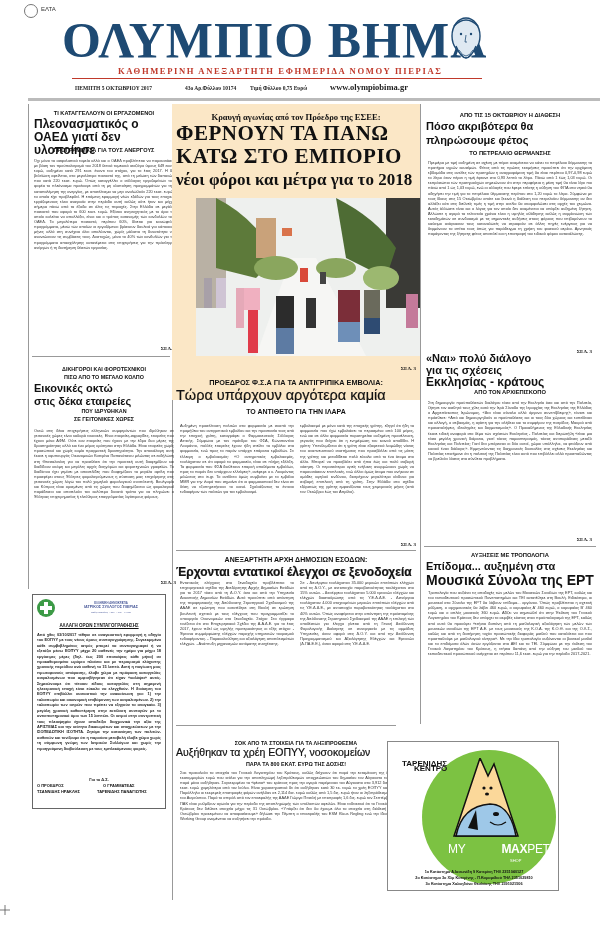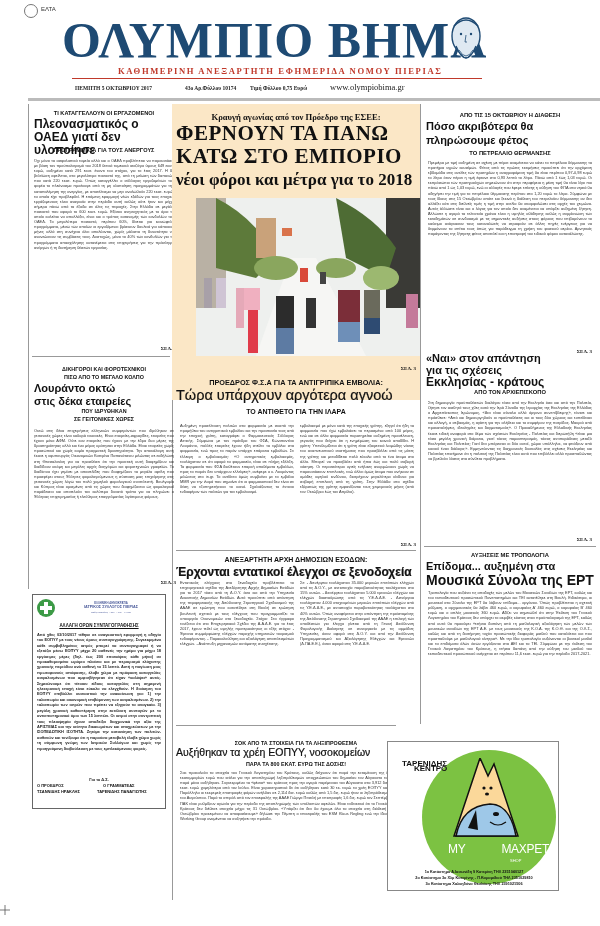--- a/index.html
+++ b/index.html
@@ -10,21 +10,21 @@
 
   
   .eana { left: 24px; top: 4px; width: 40px; height: 18px; }
   .eana .circle { position:absolute; left:0; top:0; width:14px; height:14px; border:1px solid #777; border-radius:50%; }
   .eana .txt { position:absolute; left:17px; top:2px; font-size:6px; color:#333; font-family:"Liberation Sans",sans-serif; }
   .masthead-title { left: 62px; top: 14px; width: 380px; font-family: "Liberation Serif", serif; font-weight: bold; font-size: 50px; color: #1e4a73; letter-spacing: 1px; line-height: 52px; white-space: nowrap; }
   .zeus { left: 446px; top: 12px; width: 40px; height: 60px; }
   .subtitle { left: 78px; top: 66px; width: 400px; font-family: Liberation Serif, serif; font-weight: bold; font-size: 8.6px; letter-spacing: 1.6px; color: #c0392b; white-space: nowrap; margin-left: 40px; }
   .red-rule { left: 72px; top: 78px; width: 410px; height: 1px; background: #c0392b; }
   .meta-row { top: 85px; font-size: 5.5px; font-weight: bold; color: #222; white-space: nowrap; font-family:"Liberation Serif",serif; }
-  .meta-url { left: 330px; top: 82px; font-family: "Liberation Serif", serif; font-weight: normal; font-size: 8.5px; color: #222; }
+  .meta-url { left: 330px; top: 82px; font-family: "Liberation Serif", serif; font-weight: bold; font-size: 8.5px; color: #222; }
   .grey-rule { left: 28px; top: 98px; width: 572px; height: 3px; background: #bbb; }
 
   
   .col-rule { background: #999; width: 1px; }
   .hrule { background: #999; height: 1px; }
 
   .kicker { font-weight: bold; text-align: center; white-space: nowrap; }
   .headline { text-align: left; font-weight: bold; line-height: 1.1; }
   .body-text { font-size: 3.9px; line-height: 5.1px; color: #333; text-align: justify; overflow: hidden; }
   .sel { font-size: 5px; font-weight: bold; text-align: right; color: #111; font-family:"Liberation Serif",serif; }
@@ -107,21 +107,21 @@
   .r3-head1 { left: 426px; top: 560px; width: 168px; font-size: 11px; }
   .r3-head2 { left: 426px; top: 573px; width: 168px; font-size: 14px; }
   .r3-body { left: 428px; top: 590px; width: 164px; height: 130px; }
 
   
   .ad { left: 387px; top: 741px; width: 172px; height: 150px; border: 1px solid #888; background:#fff; overflow:hidden; }
   .ad-circle { position:absolute; left:34px; top:8px; width:134px; height:134px; border-radius:50%; background:#7cc242; }
   .ad-title1 { position:absolute; left:26px; top:22px; font-size:8px; font-weight:bold; color:#111; }
   .ad-title2 { position:absolute; left:14px; top:17px; font-size:8px; font-weight:bold; color:#111; }
   .ad-logo { position:absolute; left:60px; top:100px; width:100px; text-align:center; font-size:12px; color:#fff; letter-spacing: -0.3px; }
-  .ad-logo b { font-weight: 400; padding-left: 36px; }
+  .ad-logo b { font-weight: 700; padding-left: 36px; }
   .ad-shop { position:absolute; left:122px; top:116px; font-size:4px; color:#fff; }
   .ad-addr { position:absolute; left:0; width:172px; text-align:center; font-size:3.8px; font-weight:bold; color:#111; }
 
   .crop-mark { left: 0px; top: 905px; width: 10px; height: 10px; }
 </style>
 </head>
 <body>
 
 <div class="abs eana">
   <div class="circle"></div>
@@ -154,21 +154,21 @@
 <div class="abs hrule" style="left:424px; top:546px; width:172px;"></div>
 
 <div class="abs kicker s1-kicker">ΤΙ ΚΑΤΑΓΓΕΛΛΟΥΝ ΟΙ ΕΡΓΑΖΟΜΕΝΟΙ</div>
 <div class="abs headline s1-head">Πλεονασματικός ο ΟΑΕΔ γιατί δεν υλοποίησε</div>
 <div class="abs kicker s1-sub">ΠΡΟΓΡΑΜΜΑΤΑ ΓΙΑ ΤΟΥΣ ΑΝΕΡΓΟΥΣ</div>
 <div class="abs body-text s1-body">Όχι μόνο τα ασφαλιστικά ταμεία αλλά και ο ΟΑΕΔ προβλέπεται να παρουσιάσει με βάση τον προϋπολογισμό του 2018 θετικό ταμειακό ισοζύγιο ύψους 649 εκατ. ευρώ, αυξημένο κατά 291 εκατ. έναντι του στόχου, για το έτος 2017. Η δε βελτίωση οφείλεται, στο μεγαλύτερο ποσοστό της, από τη μείωση των δαπανών που κατά 220 εκατ. ευρώ. Όπως καταγγέλλει ο σύλλογος εργαζομένων του φορέα το πλεόνασμα προέκυψε από τη μη υλοποίηση προγραμμάτων για την καταπολέμηση της ανεργίας, με αποτέλεσμα να μην αναλωθούν 220 εκατ. ευρώ, τα οποία είχε προβλεφθεί. Η επόμενη εφαρμογή νέων εξόδων για τους εποχικά εργάζομενους είναι αναγκαία στην περίοδο αυτή καθώς ούτε ήταν και μέχρι σήμερα πάνω από τα έξοδα σε όλες τις περιοχές. Στην Ελλάδα σε μεγάλο ποσοστό που αφορά το 600 εκατ. ευρώ. Εξίσου ανησυχητικός με το όριο το οποίο καλείται να απαλλάξει, είναι και ο τρόπος κατανομής των κονδυλίων του ΟΑΕΔ. Το μεγαλύτερο ποσοστό, περίπου 60%, δίνεται για κοινωφελή προγράμματα, μέσω των οποίων οι εργαζόμενοι βρίσκουν δουλειά για κάποιους μήνες αλλά στη συνέχεια όλοι απολύονται, χωρίς μάλιστα τη δυνατότητα να ανανεώσουν τις συμβάσεις τους. Δυστυχώς, μόνο το 40% των κονδυλίων για τα προγράμματα απασχόλησης κατανέμεται στις επιχειρήσεις για την πρόσληψη ανέργων ή τη διατήρηση θέσεων εργασίας.</div>
 <div class="abs sel s1-sel">ΣΕΛ. 3</div>
 
 <div class="abs kicker s2-kicker1">ΔΙΚΗΓΟΡΟΙ ΚΑΙ ΦΟΡΟΤΕΧΝΙΚΟΙ</div>
 <div class="abs kicker s2-kicker2">ΠΙΣΩ ΑΠΟ ΤΟ ΜΕΓΑΛΟ ΚΟΛΠΟ</div>
-<div class="abs headline s2-head1">Λουράντο οκτώ</div>
+<div class="abs headline s2-head1">Εικονικές οκτώ</div>
 <div class="abs headline s2-head2">στις δέκα εταιρείες</div>
 <div class="abs kicker s2-sub1">ΠΟΥ ΙΔΡΥΘΗΚΑΝ</div>
 <div class="abs kicker s2-sub2">ΣΕ ΓΕΙΤΟΝΙΚΕΣ ΧΩΡΕΣ</div>
 <div class="abs body-text s2-body">Οκτώ στις δέκα επιχειρήσεις ελληνικών συμφερόντων που ιδρύθηκαν σε γειτονικές χώρες είναι καθαρά εικονικές. Είναι εταιρείες-σφραγίδες, εταιρείες που έχουν μόνο ΑΦΜ. Ούτε καν εταιρείες που έχουν με την έδρα δυο μέρες της δραστηριότητας αλλά και ένα μέρος κράτησαν στην Ελλάδα. Είναι εταιρείες χωρίς προσωπικό και χωρίς καμία πραγματική δραστηριότητα. Την αποκάλυψη αυτή έκανε η υφυπουργός Οικονομικών Κατερίνα Παπανάτσιου μιλώντας σε εκδήλωση στη Θεσσαλονίκη για να προσθέσει ότι την πρακτική αυτή διαφημίζουν και διαδίδουν ακόμη και μεγάλες αρχές δικηγόρων και φοροτεχνικών γραφείων. Το διαδίκτυο έχει γεμίσει με ιστοσελίδες που διαφημίζουν τα μεγάλα οφέλη που προσφέρει στους Έλληνες φορολογούμενους η σύσταση μιας επιχείρησης στις γειτονικές χώρες λόγω του πολύ χαμηλού φορολογικού συντελεστή. Βουλγαρία και Κύπρος είναι ορισμένες από τις χώρες που διαφημίζονται ως φορολογικοί παράδεισοι και αποτελούν τον καλύτερο δυνατό τρόπο για να πληρώνει ο Έλληνας επιχειρηματίας ή ελεύθερος επαγγελματίας λιγότερους φόρους.</div>
 <div class="abs sel s2-sel">ΣΕΛ. 3</div>
 
 <div class="abs notice">
   <div class="notice-logo"></div>
   <div class="notice-org1">ΕΛΛΗΝΙΚΗ ΔΗΜΟΚΡΑΤΙΑ</div>
   <div class="notice-org2">ΙΑΤΡΙΚΟΣ ΣΥΛΛΟΓΟΣ ΠΙΕΡΙΑΣ</div>
@@ -211,21 +211,21 @@
   <rect x="168" y="120" width="16" height="16" fill="#2e4b72"></rect>
   <rect x="210" y="96" width="12" height="34" fill="#c47a9a"></rect>
   <rect x="20" y="80" width="10" height="30" fill="#cfc4d4"></rect>
   <rect x="8" y="80" width="8" height="30" fill="#a8a0a8"></rect>
   <rect x="104" y="70" width="8" height="14" fill="#d94a3a"></rect>
   <rect x="124" y="74" width="6" height="12" fill="#444"></rect>
 </svg>
 <div class="abs sel lead-sel">ΣΕΛ. 3</div>
 
 <div class="abs kicker c2-kicker">ΠΡΟΕΔΡΟΣ Φ.Σ.Α ΓΙΑ ΤΑ ΑΝΤΙΓΡΙΠΙΚΑ ΕΜΒΟΛΙΑ:</div>
-<div class="abs headline c2-head">Τώρα υπάρχουν αργότερα αγνοώ</div>
+<div class="abs headline c2-head">Τώρα υπάρχουν αργότερα καμία</div>
 <div class="abs kicker c2-sub">ΤΟ ΑΝΤΙΘΕΤΟ ΓΙΑ ΤΗΝ ΙΛΑΡΑ</div>
 <div class="abs body-text c2-body-l">Αυξημένη προσέλευση πολιτών στα φαρμακεία με σκοπό την προμήθεια του αντιγριπικού εμβολίου και την προστασία τους από την εποχική γρίπη, καταγράφει ο Φαρμακευτικός Σύλλογος Αττικής. Σύμφωνα με τον πρόεδρο του ΦΣΑ, Κωνσταντίνο Λουράντο, πολλές εταιρείες έχουν ήδη στείλει τα εμβόλια στα φαρμακεία, ενώ προς το παρόν υπάρχει επάρκεια εμβολίων. Σε έλλειψη ο εμβολιασμός: «Ο αντιγριπικός εμβολιασμός, τουλάχιστον σε ότι αφορά τα φαρμακεία, είναι σε πλήρη εξέλιξη. Τα φαρμακεία που ΦΣΑ διαθέτουν επαρκή αποθέματα εμβολίων, προς το παρόν δεν υπάρχουν ελλείψεις», ανέφερε ο κ. Λουράντος μιλώντας στο in.gr. Το αντίθετο όμως συμβαίνει με το εμβόλιο MMR για την ιλαρά που σημαίνει ότι οι φαρμακοποιοί δεν είναι σε θέση να εξυπηρετήσουν το κοινό. Σχολιάζοντας το έντονο ενδιαφέρον των πολιτών για τον εμβολιασμό.</div>
 <div class="abs body-text c2-body-r">εμβολιασμό με μόνο κατά της εποχικής γρίπης, εξηγεί ότι ήδη τα φαρμακεία που έχω εμβολιάσει τα περασμένα από 100 μέρες, ενώ και σε άλλα φαρμακεία παρατηρείται αυξημένη προσέλευση, γεγονός που δείχνει ότι η ενημέρωση του κοινού αποδίδει. Η γρίπη: Υπενθυμίζεται ότι η γρίπη είναι εξαιρετικά λοιμώδης νόσος του αναπνευστικού συστήματος που προσβάλλει από τις μύτες της γρίπης και μεταδίδεται πολύ εύκολα από το ένα άτομο στο άλλο. Μπορεί να προσβάλει από ήπια έως και πολύ σοβαρή νόσηση. Οι περισσότεροι υγιείς ενήλικες αναρρώνουν χωρίς να παρουσιάσουν επιπλοκές, ενώ άλλοι όμως άτομα που ανήκουν σε ομάδες υψηλού κινδύνου, διατρέχουν μεγαλύτερο κίνδυνο για σοβαρή επιπλοκή από τη γρίπη. Στην Ελλάδα στο σχέδιο εξάρσεως της γρίπης εμφανίζονται τους χειμερινούς μήνες (από τον Οκτώβριο έως τον Απρίλιο).</div>
 <div class="abs sel c2-sel">ΣΕΛ. 3</div>
 
 <div class="abs kicker c3-kicker">ΑΝΕΞΑΡΤΗΤΗ ΑΡΧΗ ΔΗΜΟΣΙΩΝ ΕΣΟΔΩΝ:</div>
 <div class="abs headline c3-head">Έρχονται εντατικοί έλεγχοι σε ξενοδοχεία</div>
 <div class="abs body-text c3-body-l">Εντατικούς ελέγχους στα ξενοδοχεία προβλέπεται το επιχειρησιακό σχέδιο της Ανεξάρτητης Αρχής Δημοσίων Εσόδων για το 2017 τόσο από τη Δ.Ο.Υ. όσο και από την Υπηρεσία Δικαστικής Δημοσίων Εσόδων. Αυτό προκύπτει από απάντηση της περιφερειακής της Διεύθυνσης Στρατηγικού Σχεδιασμού της ΑΑΔΕ σε ερώτηση που κατατέθηκε στη Βουλή σε ερώτηση βουλευτή σχετικά με τους ελέγχους που προγραμματίζει το υπουργείο Οικονομικών στο ξενοδοχεία. Στόχοι: Στο έγγραφο τονίζεται ότι στο Επιχειρησιακό Σχέδιο της Α.Α.Δ.Ε. για το έτος 2017, έχουν τεθεί ως υψηλής προτεραιότητας οι εξής στόχοι: - Έρευνα συμμόρφωσης ελέγχων παροχής υπηρεσιών τουρισμού ενδιαφέροντος. - Παρακολούθηση και αξιολόγηση αποτελεσμάτων ελέγχων. - Ανάπτυξη μηχανισμών αυτόματης συσχέτισης.</div>
 <div class="abs body-text c3-body-r">Σε: - Διενέργεια τουλάχιστον 35.000 μερικών επιτόπιων ελέγχων από τις Δ.Ο.Υ., με αντιστοιχία παραβατικότητας τουλάχιστον στο 15% αυτών. - Διενέργεια τουλάχιστον 5.000 ερευνών ελέγχων και ελέγχων διασταύρωσης από τις Υ.Ε.Δ.Δ.Ε. - Διενέργεια τουλάχιστον 4.000 στοχευμένων μερικών επιτόπιων ελέγχων από τις Υ.Ε.Δ.Δ.Ε., με αντιστοιχία παραβατικότητας τουλάχιστον στο 40% αυτών. Όπως αναφέρεται στην απάντηση της προϊσταμένης της Διεύθυνσης Στρατηγικού Σχεδιασμού της ΑΑΔΕ η επιλογή των υποθέσεων για έλεγχο γίνεται από τη Γενική Διεύθυνση Φορολογικής Διοίκησης σε συνεργασία με τις αρμόδιες Υπηρεσίες, όσον αφορά στις Δ.Ο.Υ. και από την Διεύθυνση Προγραμματισμού και Αξιολόγησης Ελέγχων και Ερευνών (Δ.ΠΑ.Ε.Ε.), όσον αφορά στις Υ.Ε.Δ.Δ.Ε.</div>
 
@@ -235,21 +235,21 @@
 <div class="abs body-text c4-body">Σοκ προκαλούν τα στοιχεία του Γενικού Λογιστηρίου του Κράτους, καθώς δείχνουν ότι παρά την εκταμίευση της δόσης των 800 εκατομμυρίων ευρώ που ισόλιο για την αποπληρωμή ληξιπρόθεσμων υποχρεώσεων του δημοσίου τον Αύγουστο τα ληξιπρόθεσμα παρά μόνο αυξήθηκαν. Συγκεκριμένα τα «φέσια» του κράτους προς την αγορά παρέμειναν τον Αύγουστο στα 3,912 δις. ευρώ, μόλις 5 εκατ. ευρώ χαμηλότερα από τον Ιούλιο. Είναι χαρακτηριστικό δε ότι αυξήθηκαν κατά 30 εκ. ευρώ τα χρέη ΕΟΠΥΥ και Νοσοκομείων. Παράλληλα οι εκκρεμείς επιστροφές φόρων ανήλθαν σε 2,114 δισ. ευρώ καθώς από 1,5 δις. ευρώ ήταν οι ληξιπρόθεσμες υποχρεώσεις του Αυγούστου. Παρά το σπιράλ από τον επικεφαλής της ΑΑΔΕ Γιώργο Πιτσιλή με επιστροφές 1,6 δις. ευρώ τον Σεπτέμβριο στόχος των ΠΑΚ είναι ρυθμίζουν αγωνία για την περίοδο της αποπληρωμής των υπόλοιπων οφειλών. Είναι ενδεικτικό ότι το Γενικό Λογιστήριο του Κράτους δεν διέθεσε στοιχεία μέχρι τις 31 Οκτωβρίου. «Υπάρξει ότι δεν θα έχουμε όλα τα στοιχεία στη διάθεσή μας στο τέλος Οκτωβρίου προκειμένου να αποφασίσουμε» δήλωσε την Πέμπτη ο επικεφαλής του ESM Klaus Regling ενώ την ίδια ημέρα το Euro Working Group αναμένεται να συζητήσει την πρόοδο.</div>
 <div class="abs sel c4-sel">ΣΕΛ. 6</div>
 
 <div class="abs kicker r1-kicker">ΑΠΟ ΤΙΣ 15 ΟΚΤΩΒΡΙΟΥ Η ΔΙΑΘΕΣΗ</div>
 <div class="abs headline r1-head1">Πόσο ακριβότερα θα</div>
 <div class="abs headline" style="left:426px; top:134px; width:168px; font-size:11px;">πληρώσουμε φέτος</div>
 <div class="abs kicker r1-sub">ΤΟ ΠΕΤΡΕΛΑΙΟ ΘΕΡΜΑΝΣΗΣ</div>
 <div class="abs body-text r1-body">Πρεμιέρα με τιμή αυξημένη σε σχέση με πέρσι αναμένεται να κάνει το πετρέλαιο θέρμανσης τα πρατήρια υγρών καυσίμων. Φέτος από τις πρώτες εκτιμήσεις προκύπτει ότι την αρχόμενη εβδομάδα στις αντλίες των πρατηρίων η αναγραφόμενη τιμή θα είναι περίπου 0,97-0,98 ευρώ το λίτρο όταν πέρσι η τιμή έφτανε στο 0,93 λεπτά το λίτρο. Πάνω από 1 έως 1,03 ευρώ. Οι εκπρόσωποι των πρατηριούχων σημειώνουν ότι στην περιφέρεια η μέση τιμή θα είναι λίγο πιο πάνω από 1 ως 1,03 ευρώ, ενώ οι αλλαγές που έφερε επίσης η αύξηση του ΦΠΑ στα νησιά θα οδηγήσει την τιμή για το πετρέλαιο θέρμανσης περίπου στο 1,20 ευρώ το λίτρο. Σύμφωνα με τους ίδιους στις 15 Οκτωβρίου οπότε και ξεκινά η διάθεση του πετρελαίου θέρμανσης αν δεν αλλάξει κάτι στις διεθνείς τιμές η τιμή στην αντλία θα σκαρφαλώσει στις αρχές του χειμώνα. Αυτός άλλωστε είναι και ο λόγος για τον οποίο δεν αναμένεται να υπάρξει αυξημένη ζήτηση. Άλλωστε η αγορά τα τελευταία χρόνια είναι η υψηλός αθόδησης καθώς η συρρίκνωση των εισοδημάτων σε συνδυασμό με τις σημαντικές αυξήσεις στους φόρους που επιβαρύνουν το καύσιμο ανάγκασαν τους καταναλωτές να στραφούν σε άλλες πηγές ενέργειας για να θερμάνουν τα σπίτια τους όπως για παράδειγμα τη χρήση του φυσικού αερίου. Αρνητικός παράγοντας της ζήτησης φέτος αποτελεί και η επιστροφή του ειδικού φόρου κατανάλωσης.</div>
 <div class="abs sel r1-sel">ΣΕΛ. 3</div>
 
-<div class="abs headline r2-head1">«Ναι» στον απάντηση</div>
+<div class="abs headline r2-head1">«Ναι» πολύ διάλογο</div>
 <div class="abs headline r2-head2">για τις σχέσεις</div>
 <div class="abs headline r2-head3">Εκκλησίας - κράτους</div>
 <div class="abs kicker r2-sub">ΑΠΟ ΤΟΝ ΑΡΧΙΕΠΙΣΚΟΠΟ</div>
 <div class="abs body-text r2-body">Στη δημιουργία προϋποθέσεων διαλόγου τόσο από την Εκκλησία όσο και από την Πολιτεία, ζήτησε τον αισθητό τους χθες κατά την Ιερά Σύνοδο της Ιεραρχίας της Εκκλησίας της Ελλάδος ο Αρχιεπίσκοπος Ιερώνυμος, «Δεν είναι σύνολο αλλά όργανο συνεπίβλεψης», τόνισε και πρόσθεσε: «Από και δημιουργηθούν οι προϋποθέσεις και οι τους δύο χώρους και ευπείθειαν και αλλαγή, ο σεβασμός, η αγάπη για την αλήθεια και το συμφέρον της πατρίδος. Μακριά από προκαταλήψεις, ιδεοληψίες και δογματισμούς». Ο Προκαθήμενος της Ελλαδικής Εκκλησίας έκανε ειδική αναφορά στο θέμα των σχέσεων Εκκλησίας - Πολιτείας και διερωτήθη «είναι μια τόσο μεγάλη χρονική διάρκεια, γιατί τόσος παρασπερισμός, τόσος αντιπαράθεσις μεταξύ Εκκλησίας και Πολιτείας; Γιατί δεν μπόρεσαν οι δύο αυτοί, χώροι υπάλληλοι, να φτιάξουν από κοινού έναν διάλογο;». Ερμηνεύοντας τις διαχρονικές δυσκολίες στις σχέσεις Εκκλησίας και Πολιτείας επισήμανε ότι η πολιτική της Πολιτείας είναι αυτό που επιβάλλει αλλά προσπαθώντας να βρεθούν λύσεις στα σύνθετα προβλήματα.</div>
 <div class="abs sel r2-sel">ΣΕΛ. 3</div>
 
 <div class="abs kicker r3-kicker">ΑΥΞΗΣΕΙΣ ΜΕ ΤΡΟΠΟΛΟΓΙΑ</div>
 <div class="abs headline r3-head1">Επίδομα... αυξημένη στα</div>
 <div class="abs headline r3-head2">Μουσικά Σύνολα της ΕΡΤ</div>
 <div class="abs body-text r3-body">Τροπολογία που αυξάνει τις αποδοχές των μελών του Μουσικών Συνόλων της ΕΡΤ, καθώς και του εκπαιδευτικού προσωπικού Πανεπιστημίων και ΤΕΙ κατατέθηκε στη Βουλή. Ειδικότερα, οι μουσικοί στα Σύνολα της ΕΡΤ θα λάβουν επίδομα... οργάνου. Όπως προβλέπεται η σχετική ρύθμιση, ο αρχιμουσικός θα λάβει 460 ευρώ, ο κορυφαίος Α' 460 ευρώ, ο κορυφαίος Β' 460 ευρώ και ο απλός μουσικός 360 ευρώ. Αξίζει να σημειωθεί ότι στην Έκθεση του Γενικού Λογιστηρίου του Κράτους δεν υπάρχει το ακριβές κόστος στον προϋπολογισμό της ΕΡΤ, καθώς από αυτό θα προκύψει «ετήσια δαπάνη από τη μισθολογική αξιολόγηση των μελών των μουσικών συνόλων της ΕΡΤ Α.Ε. με τους μουσικούς της Κ.Ο.Α. της Κ.Ο.Θ. και της Ο.Λ.Σ., καθώς και από τη διατήρηση τυχόν προσωπικής διαφοράς μισθού που καταλύεται και που προσπαθούμε με μισθολογικά κίνητρα». Με την ίδια τροπολογία αυξάνονται οι βασικοί μισθοί και τα επιδόματα όλων όσων εργάζονται στα ΑΕΙ και τα ΤΕΙ. Σύμφωνα με την έκθεση του Γενικού Λογιστηρίου του Κράτους, η ετήσια δαπάνη από την αύξηση του μισθού του εκπαιδευτικού προσωπικού ανέρχεται σε περίπου 11,6 εκατ. ευρώ για την περίοδο 2017-2021.</div>

